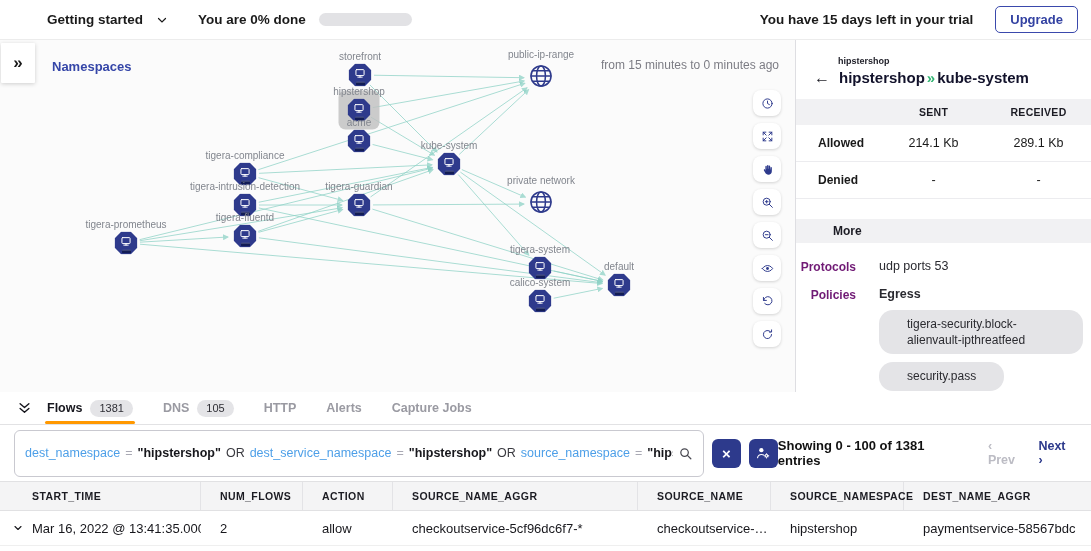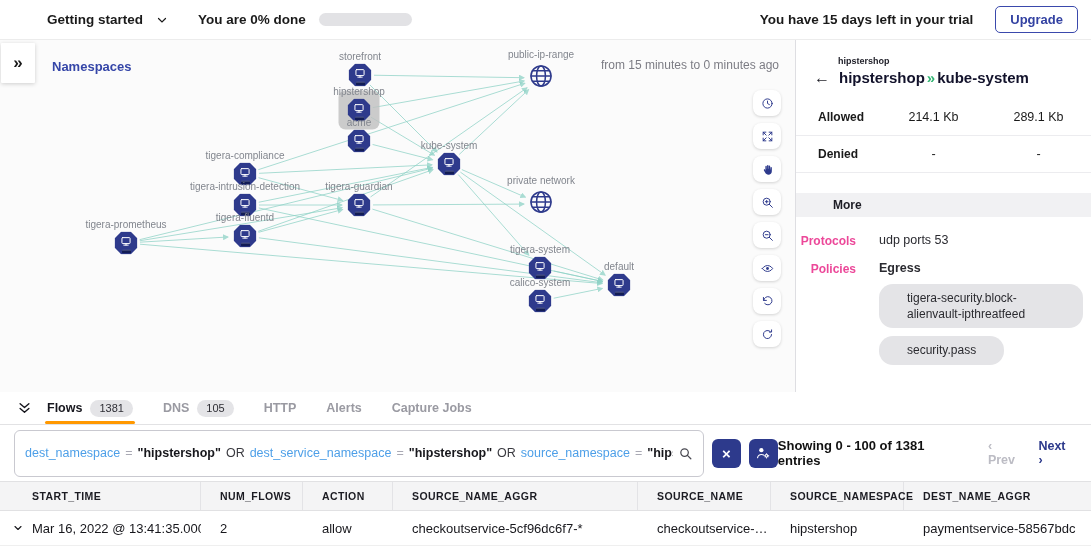--- a/index.html
+++ b/index.html
@@ -58,21 +58,21 @@
   .stats { margin-top:13px; }
   .s-row { display:grid; grid-template-columns:85px 1fr 1fr; align-items:center; }
   .s-head { background:#f1f1f3; height:26px; font-size:10.5px; font-weight:bold; letter-spacing:.3px; color:#1c1c24;}
   .s-head div { text-align:center; }
   .s-body { height:37px; border-bottom:1px solid #ececef; font-size:12.5px; }
   .s-label { padding-left:22px; font-weight:bold; font-size:12px; text-align:left !important; }
   .s-body div { text-align:center; }
   .more-bar { margin-top:20px; height:24px; background:#f1f1f3; display:flex; align-items:center;
     padding-left:37px; font-size:12px; font-weight:bold; color:#1c1c24; }
   .more-row { display:grid; grid-template-columns:60px 1fr; column-gap:23px; margin-top:16px; }
-  .more-row .m-label { font-size:12px; font-weight:bold; text-align:right; color:#ec4899; padding-top:1px;}
+  .more-row .m-label { font-size:12px; font-weight:bold; text-align:right; color:#701a75; padding-top:1px;}
   .more-row .m-value { font-size:12.5px; color:#2a2a30; }
   .pol-dir { font-weight:bold; font-size:12.5px; }
   .chips { display:flex; flex-direction:column; align-items:flex-start; gap:8px; margin-top:9px; }
   .chip { background:#e4e4e7; border-radius:14px; padding:6px 28px; font-size:12px; color:#2b2b30;
     max-width:204px; line-height:1.35; cursor:pointer; }
 
   
   .tabs-bar { height:33px; display:flex; align-items:stretch; background:#fff; border-bottom:1px solid #e2e2e4;
     padding-left:16px; }
   .tabs-chevrons { align-self:center; width:17px; height:15px; color:#15151c; margin-right:14px; cursor:pointer;}
@@ -380,20 +380,25 @@
       </div>
   </div>
 
   <div class="details-panel">
     <div class="dp-mini">hipstershop</div>
     <div class="dp-title-row">
       <span class="dp-back">←</span>
       <span class="dp-title"><span>hipstershop</span><span class="dp-sep">»</span><span>kube-system</span></span>
     </div>
     <div class="stats">
+        <div class="s-row s-head">
+          <div></div>
+          <div>SENT</div>
+          <div>RECEIVED</div>
+        </div>
         <div class="s-row s-body">
           <div class="s-label">Allowed</div>
           <div>214.1 Kb</div>
           <div>289.1 Kb</div>
         </div>
         <div class="s-row s-body">
           <div class="s-label">Denied</div>
           <div>-</div>
           <div>-</div>
         </div>

